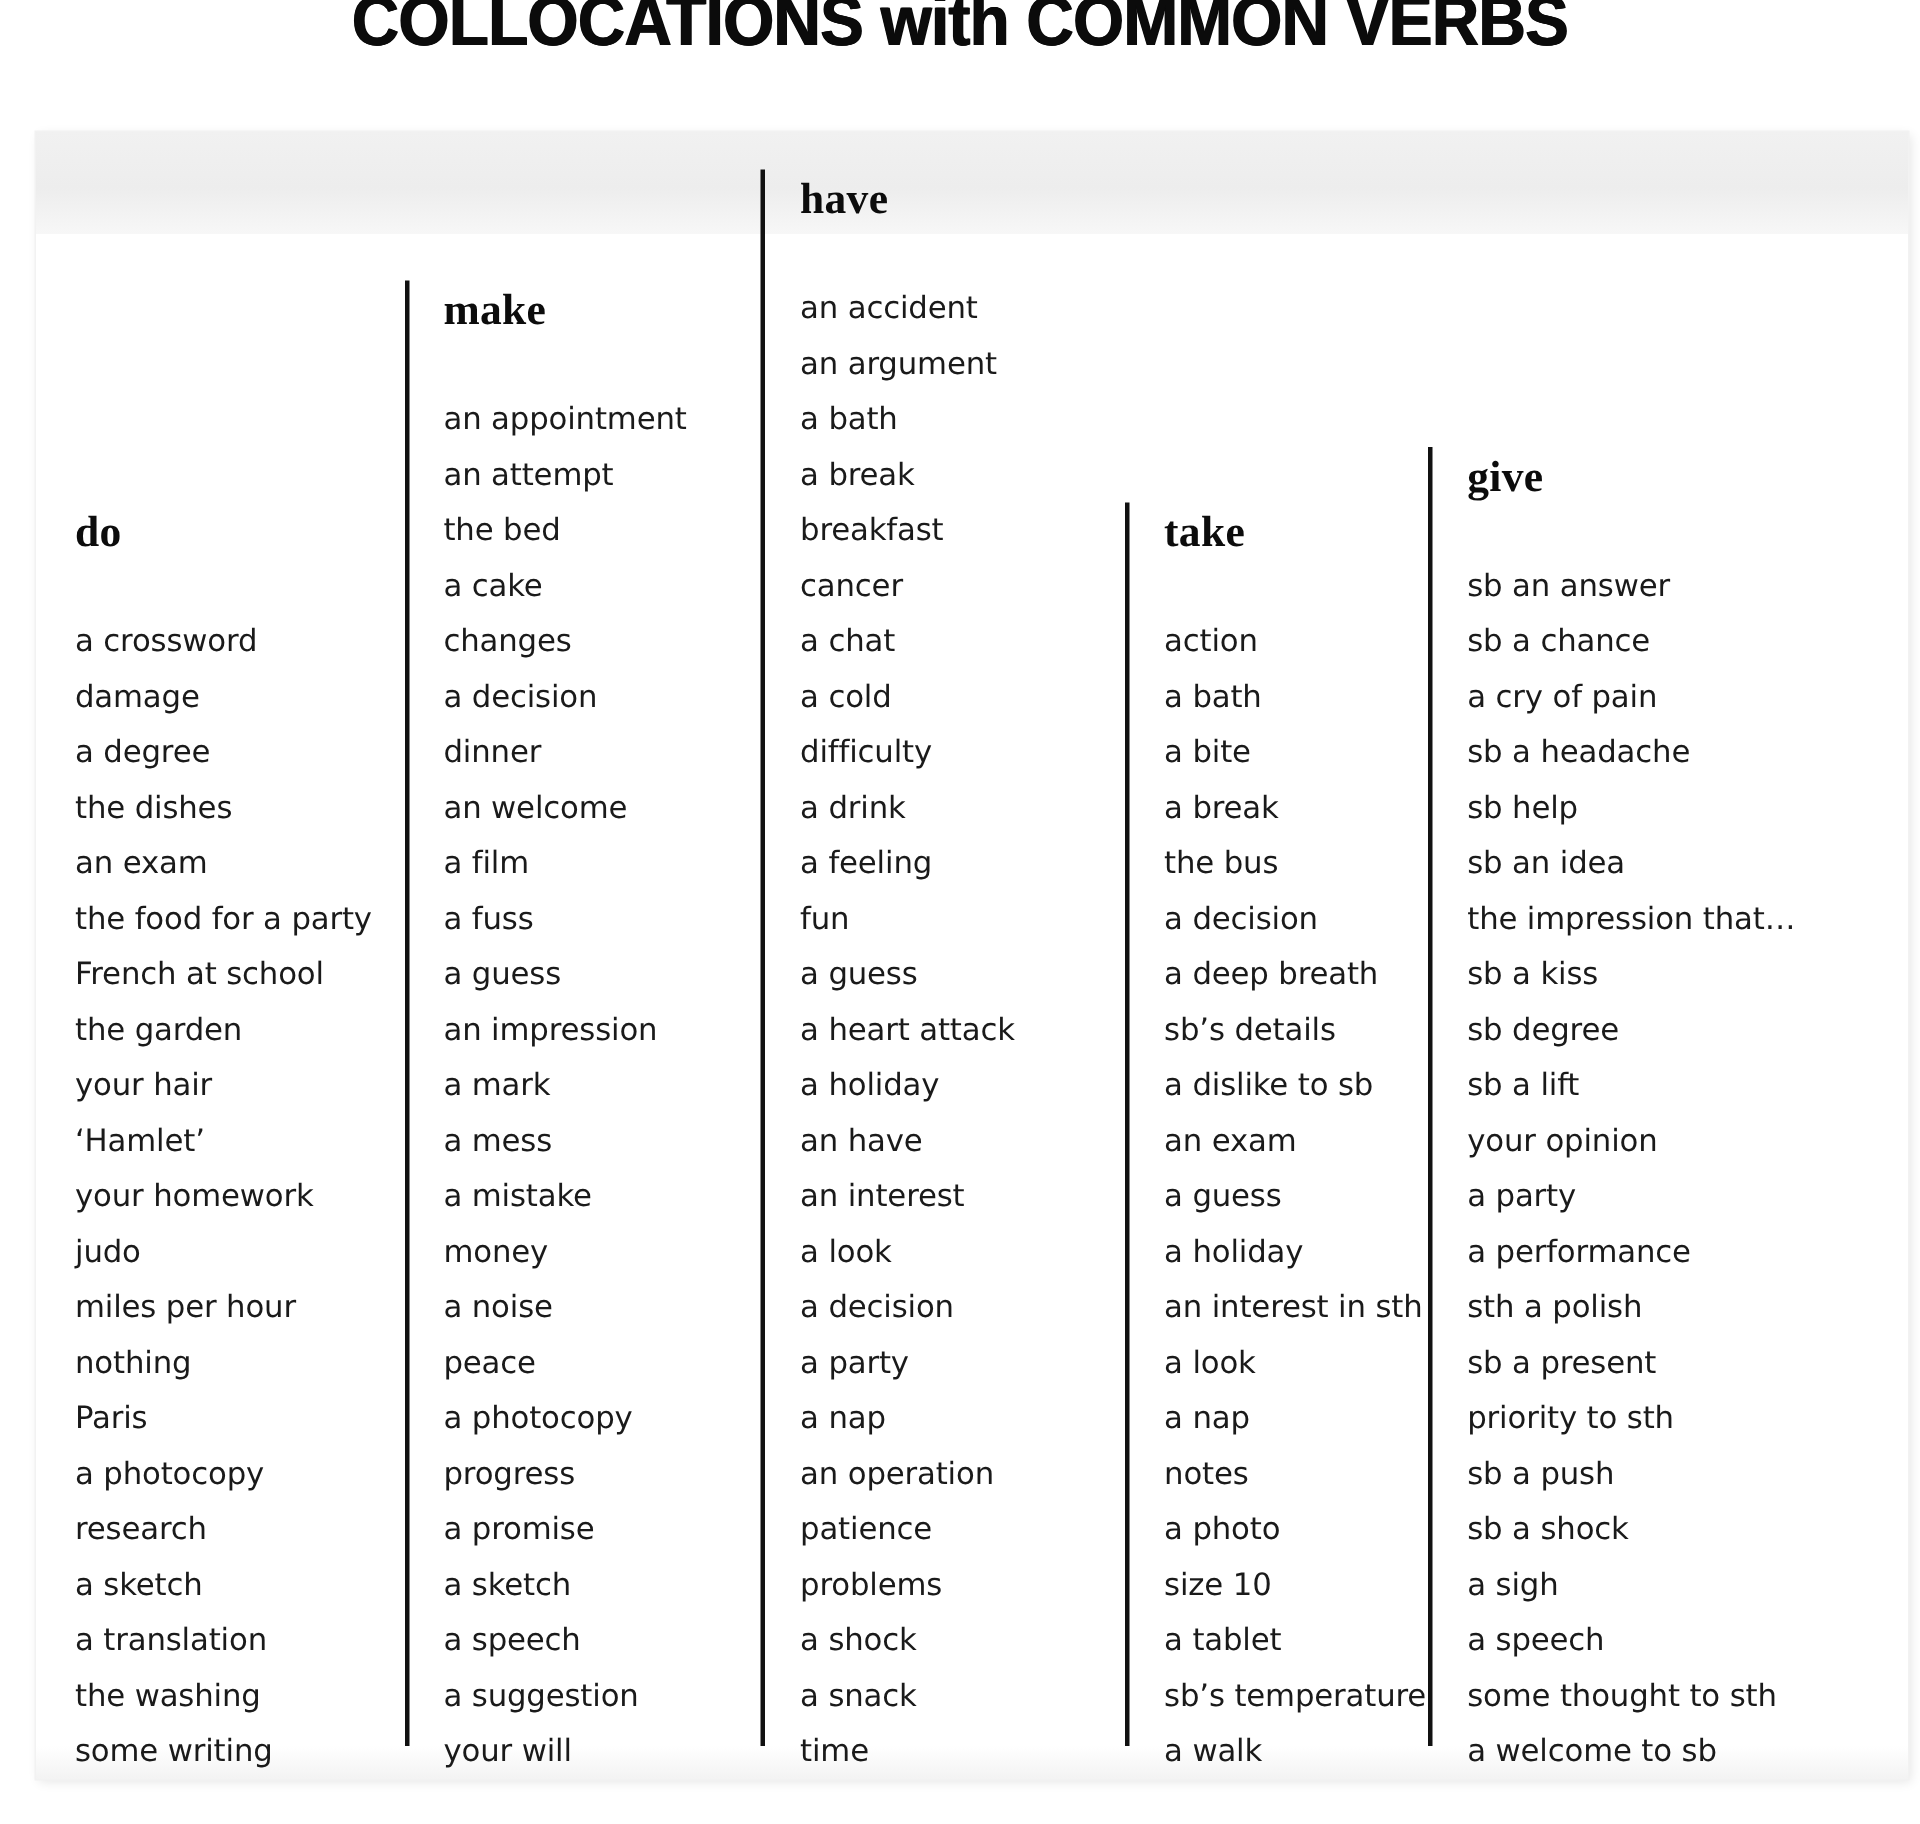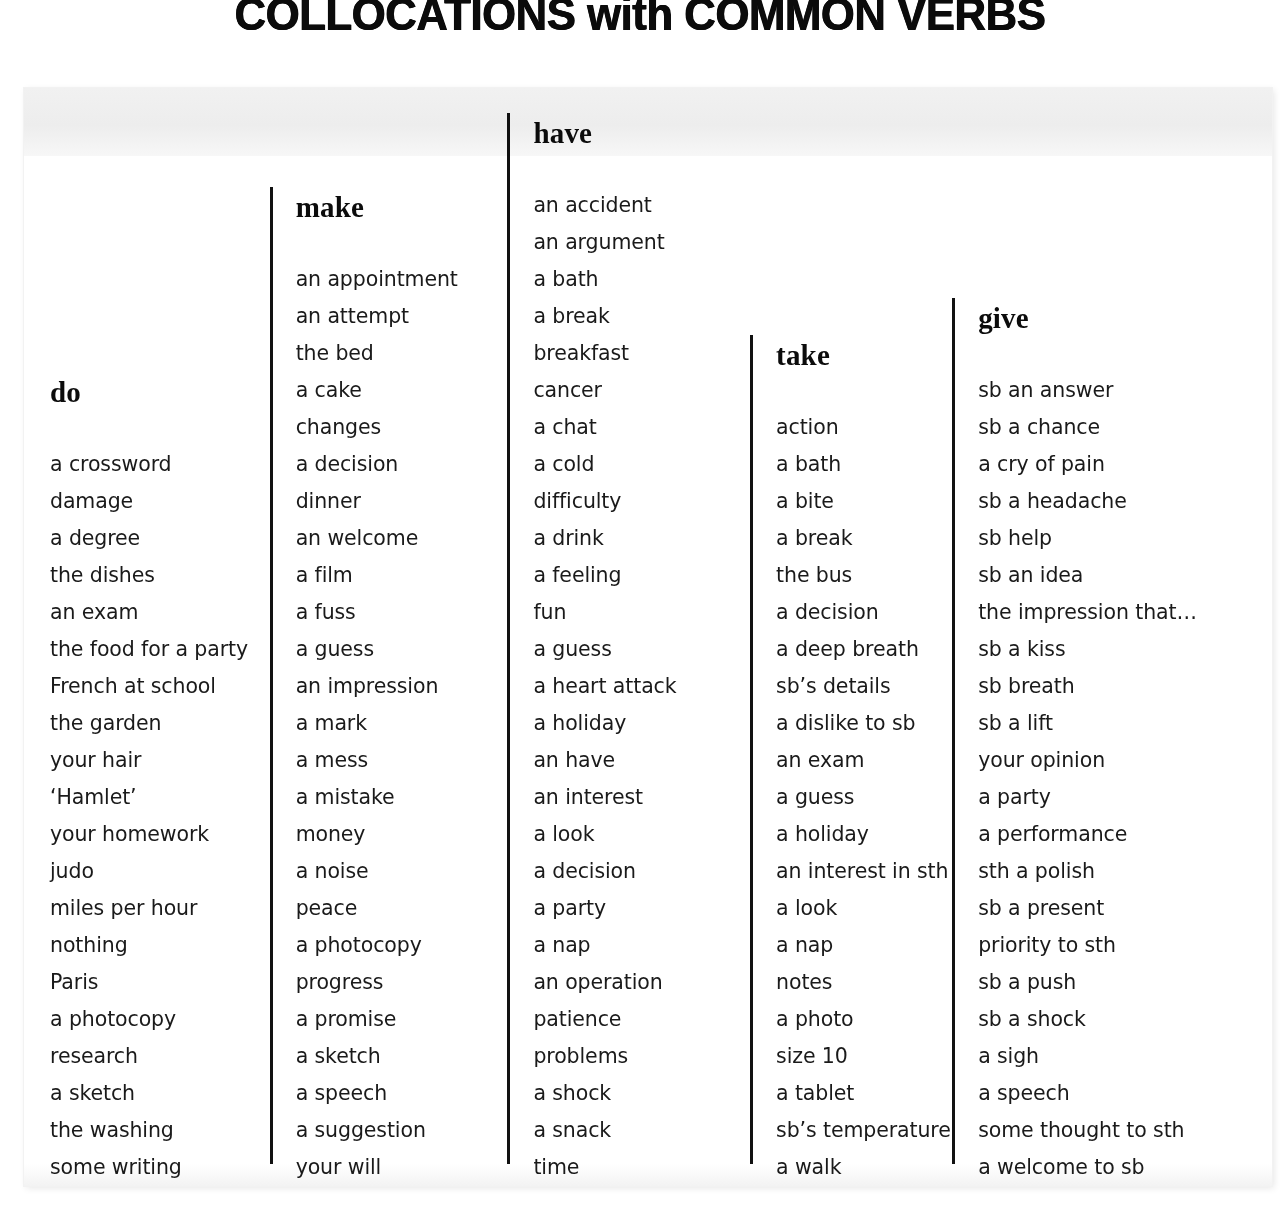--- a/index.html
+++ b/index.html
@@ -162,20 +162,21 @@
             <li>your hair</li>
             <li>‘Hamlet’</li>
             <li>your homework</li>
             <li>judo</li>
             <li>miles per hour</li>
             <li>nothing</li>
             <li>Paris</li>
             <li>a photocopy</li>
             <li>research</li>
             <li>a sketch</li>
+            <li>a translation</li>
             <li>the washing</li>
             <li>some writing</li>
           </ul>
       </div>
 
       <div class="vcol c1">
         <div class="col-head">make</div>
         <ul class="col-list">
             <li>an appointment</li>
             <li>an attempt</li>
@@ -269,21 +270,21 @@
         <div class="col-head">give</div>
         <ul class="col-list">
             <li>sb an answer</li>
             <li>sb a chance</li>
             <li>a cry of pain</li>
             <li>sb a headache</li>
             <li>sb help</li>
             <li>sb an idea</li>
             <li>the impression that…</li>
             <li>sb a kiss</li>
-            <li>sb breath</li>
+            <li>sb degree</li>
             <li>sb a lift</li>
             <li>your opinion</li>
             <li>a party</li>
             <li>a performance</li>
             <li>sth a polish</li>
             <li>sb a present</li>
             <li>priority to sth</li>
             <li>sb a push</li>
             <li>sb a shock</li>
             <li>a sigh</li>

